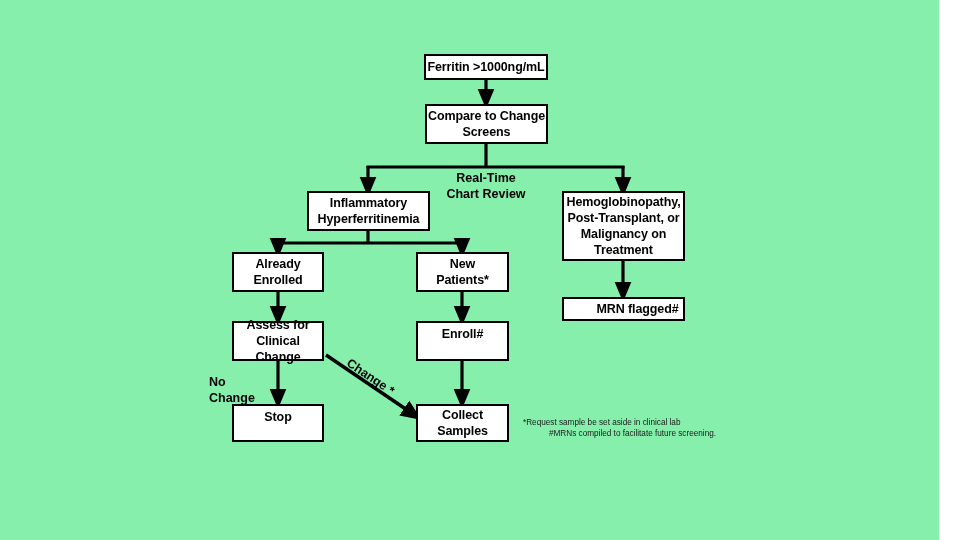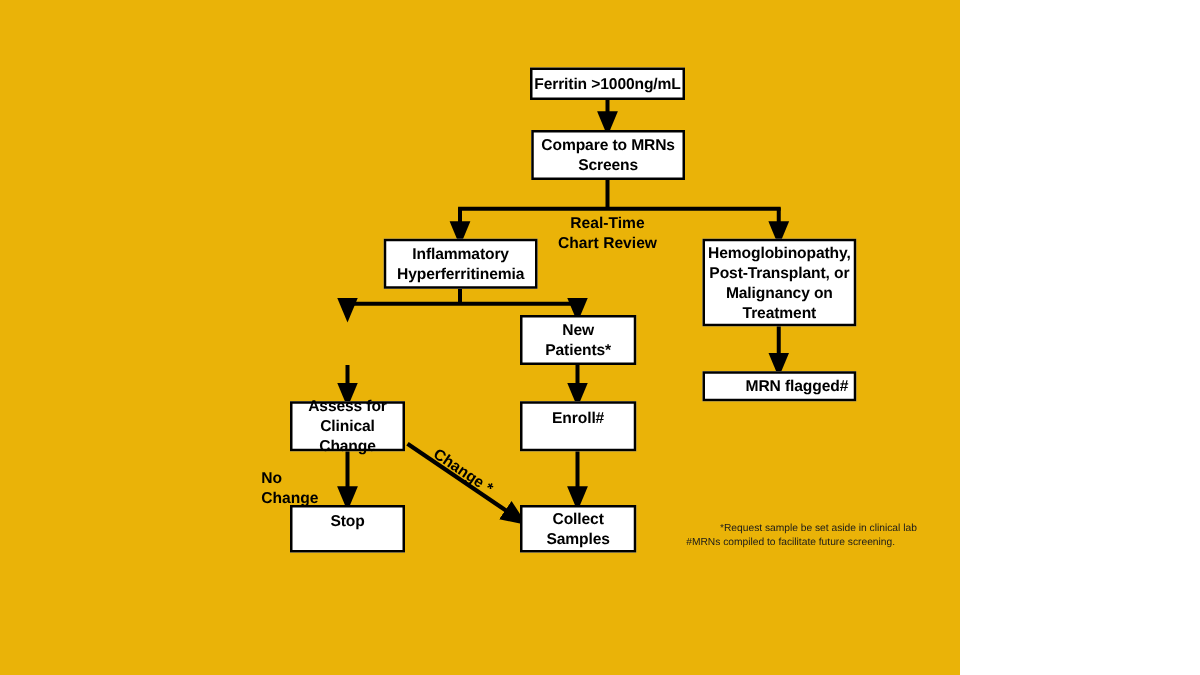--- a/index.html
+++ b/index.html
@@ -6,23 +6,23 @@
   html, body {
     margin: 0;
     padding: 0;
     background: #ffffff;
   }
   body {
     font-family: "Liberation Sans", sans-serif;
   }
   #canvas {
     position: relative;
-    width: 768px;
+    width: 939px;
     height: 540px;
-    background: #eab308;
+    background: #86efac;
     overflow: hidden;
   }
   .node {
     position: absolute;
     box-sizing: border-box;
     border: 2px solid #000000;
     background: #ffffff;
     color: #000000;
     font-weight: bold;
     font-size: 12.5px;
@@ -108,31 +108,33 @@
 
     <line x1="462" y1="361" x2="462" y2="399" stroke="#000000" stroke-width="3.2" marker-end="url(#arrow)"></line>
 
     <line x1="326" y1="355" x2="413" y2="414" stroke="#000000" stroke-width="3.4" marker-end="url(#arrow)"></line>
 
     <line x1="623" y1="261" x2="623" y2="292" stroke="#000000" stroke-width="3.2" marker-end="url(#arrow)"></line>
   </svg>
 
   <div class="node mid-text" style="left:424px; top:54px; width:124px; height:26px;">Ferritin &gt;1000ng/mL</div>
 
-  <div class="node mid-text" style="left:425px; top:104px; width:123px; height:40px;">Compare to MRNs
+  <div class="node mid-text" style="left:425px; top:104px; width:123px; height:40px;">Compare to Change
 Screens</div>
 
   <div class="node mid-text" style="left:562px; top:191px; width:123px; height:70px;">Hemoglobinopathy,
 Post-Transplant, or
 Malignancy on
 Treatment</div>
 
   <div class="node mid-text" style="left:307px; top:191px; width:123px; height:40px;">Inflammatory
 Hyperferritinemia</div>
 
+  <div class="node mid-text" style="left:232px; top:252px; width:92px; height:40px;">Already
+Enrolled</div>
 
   <div class="node mid-text" style="left:416px; top:252px; width:93px; height:40px;">New
 Patients*</div>
 
   <div class="node mid-text" style="left:562px; top:297px; width:123px; height:24px;padding-left:28px;">MRN flagged#</div>
 
   <div class="node mid-text" style="left:232px; top:321px; width:92px; height:40px;">Assess for
 Clinical Change</div>
 
   <div class="node top-text" style="left:416px; top:321px; width:93px; height:40px;">Enroll#</div>
@@ -142,17 +144,17 @@
 
   <div class="node top-text" style="left:232px; top:404px; width:92px; height:38px;">Stop</div>
 
   <div class="free-label" style="left:209px; top:374px; width:64px; text-align:left;">No Change</div>
 
   <div class="free-label" style="left:430px; top:170px; width:112px;">Real-Time
 Chart Review</div>
 
   <div class="rot-label" style="left:352px; top:356px;">Change *</div>
 
-  <div class="footnote" style="left:576px; top:417px;">*Request sample be set aside in clinical lab</div>
+  <div class="footnote" style="left:523px; top:417px;">*Request sample be set aside in clinical lab</div>
 
   <div class="footnote" style="left:549px; top:428px;">#MRNs compiled to facilitate future screening.</div>
 
 </div>
 
 </body></html>

